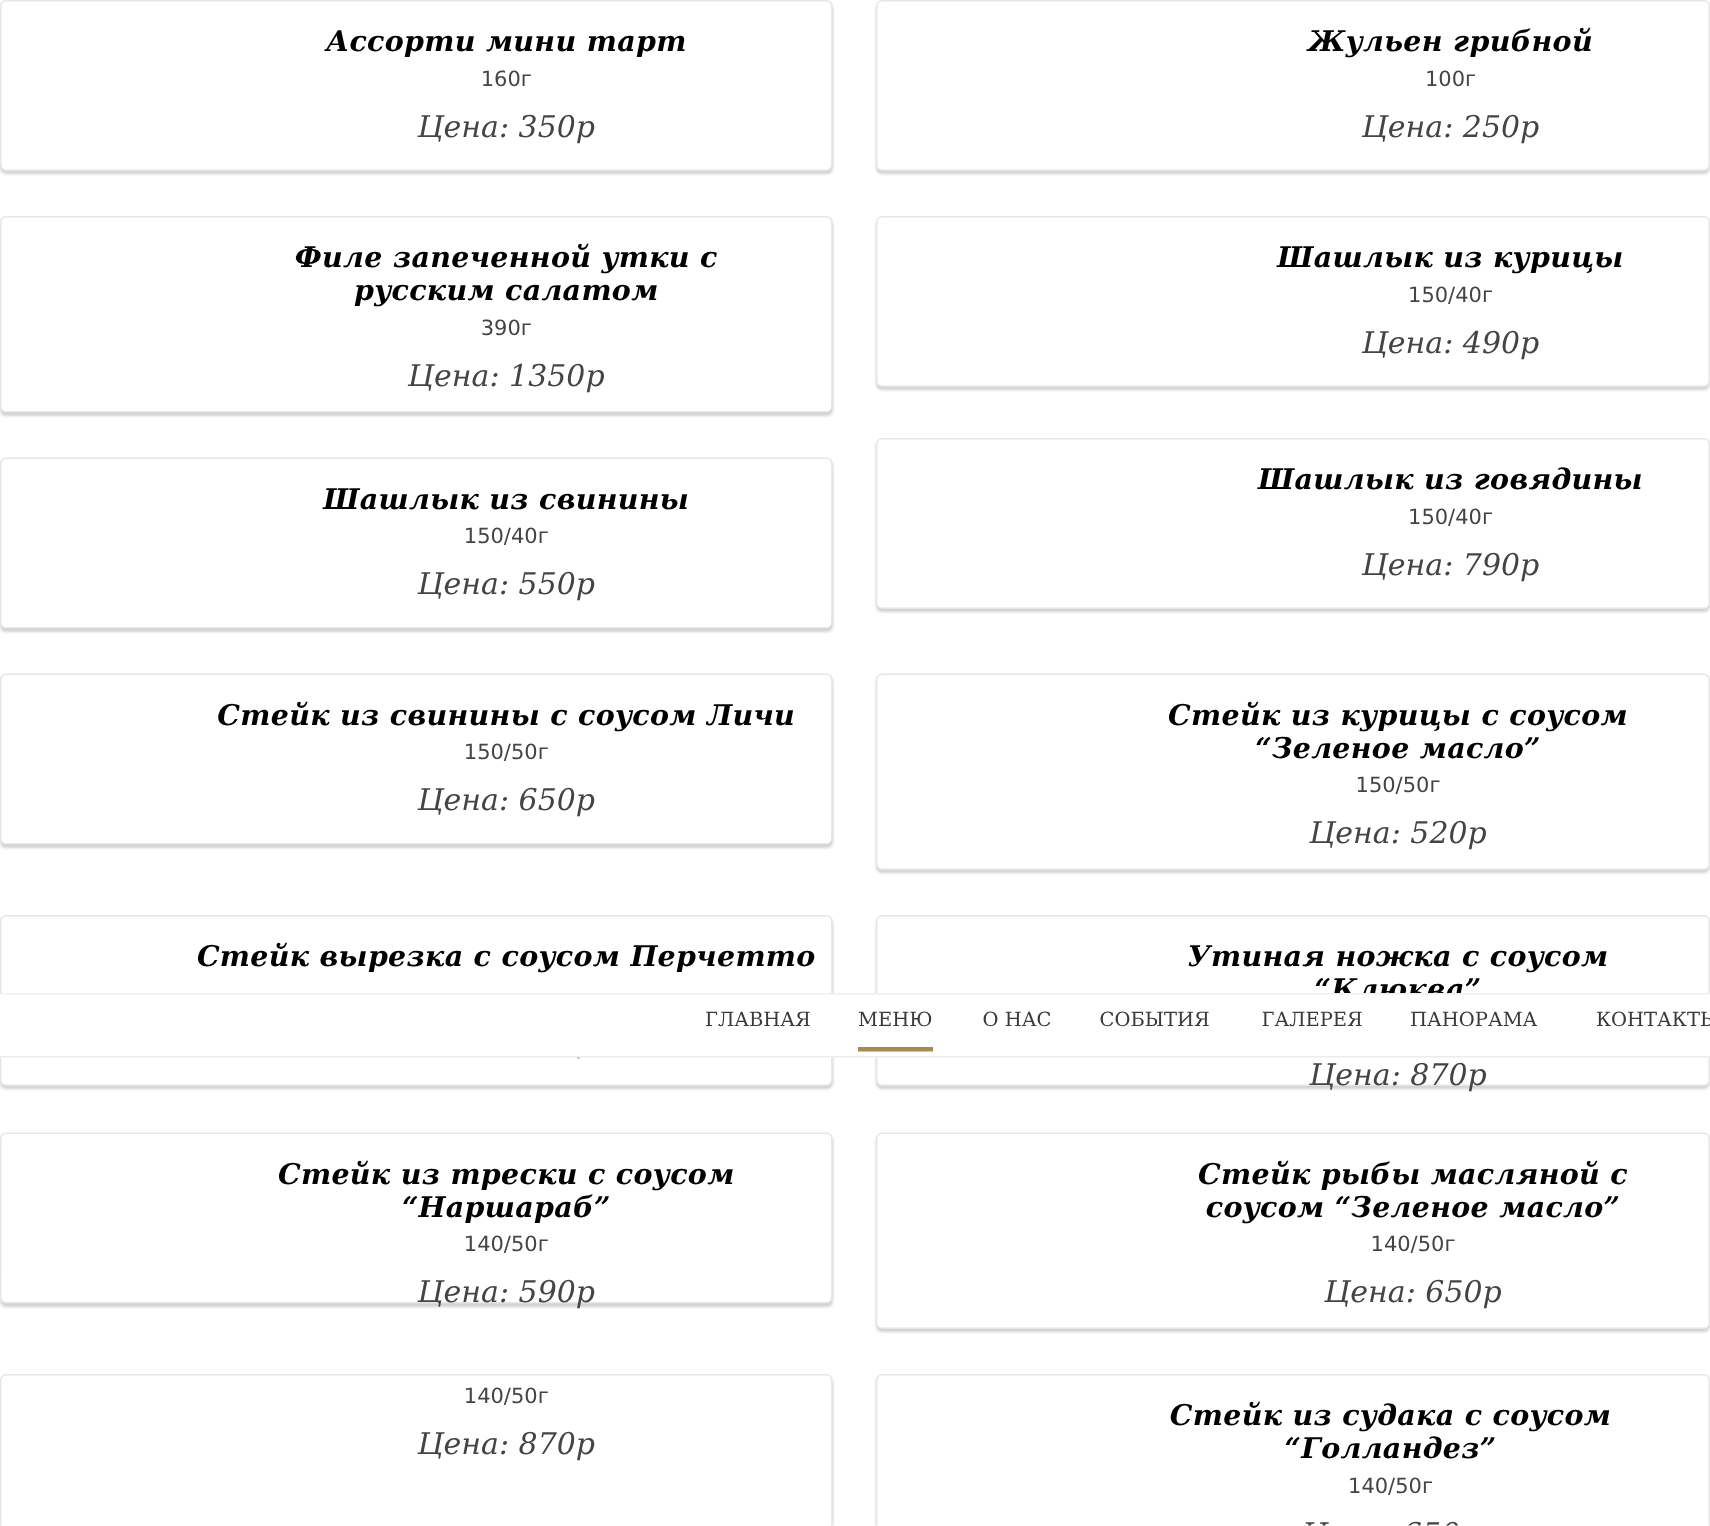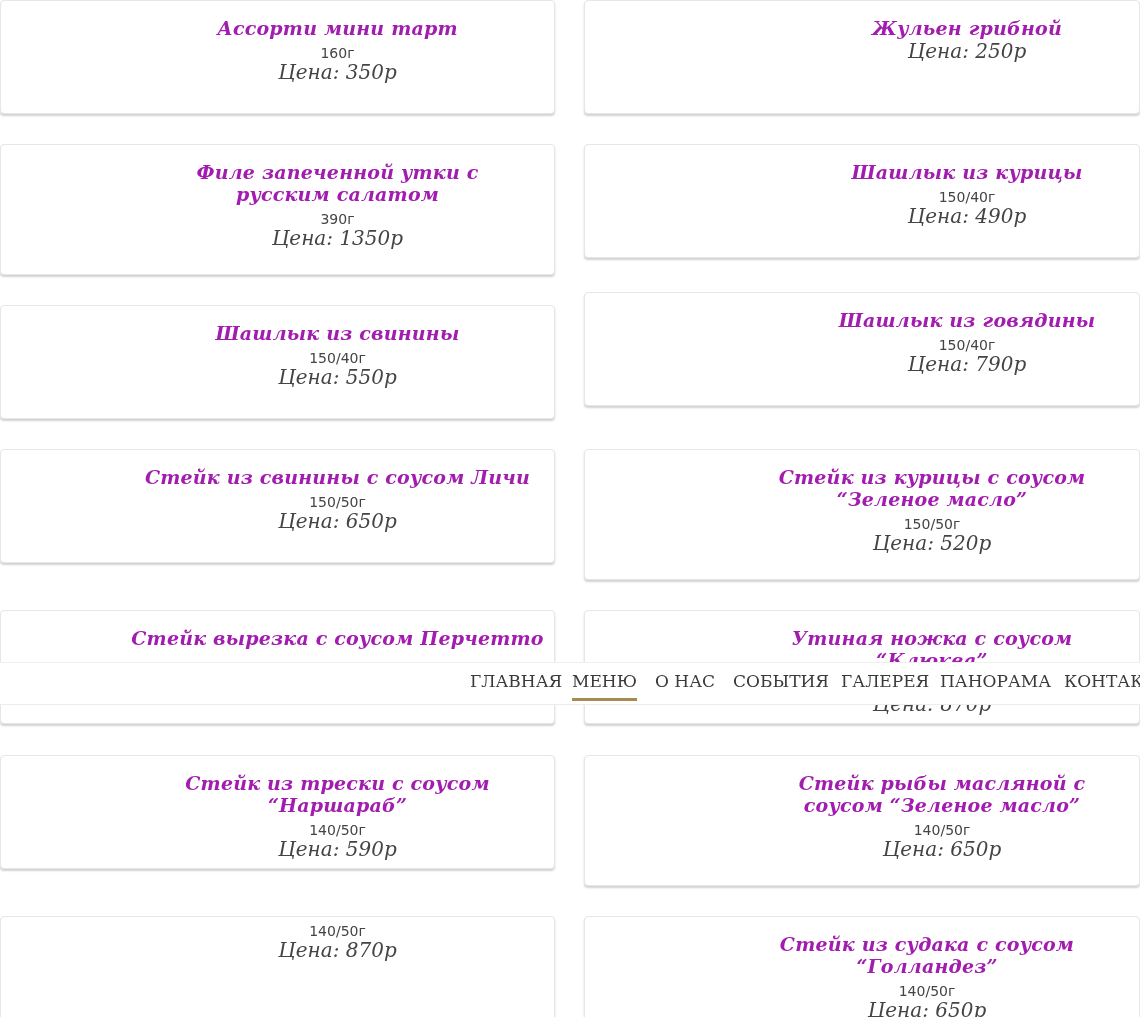--- a/index.html
+++ b/index.html
@@ -5,58 +5,59 @@
   html, body { margin:0; padding:0; background:#ffffff; }
   body { width:1140px; height:1017px; position:relative; overflow:hidden; font-family:"DejaVu Serif", serif; }
   .card {
     position:absolute; box-sizing:border-box; background:#fff;
     border:1px solid #e6e6e6; border-radius:4px;
     box-shadow:0 2px 2px rgba(0,0,0,0.18);
   }
   .card .inner { position:absolute; left:120px; right:0; top:0; text-align:center; }
   .card .title {
     margin-top:16px; font-family:"DejaVu Serif", serif; font-style:italic; font-weight:bold;
-    font-size:19px; line-height:22px; color:#a21caf; letter-spacing:0.2px; padding:0 8px;
+    font-size:19px; line-height:22px; color:#000000; letter-spacing:0.2px; padding:0 8px;
   }
   .card .weight {
     margin-top:7px; font-family:"DejaVu Sans", sans-serif; font-size:14px; color:#444; line-height:14px;
   }
   .card .price {
-    font-family:"DejaVu Serif", serif; font-style:italic; font-size:20px;
+    margin-top:12px; font-family:"DejaVu Serif", serif; font-style:italic; font-size:20px;
     color:#444; line-height:24px;
   }
   .col-left { left:0; width:555px; }
   .col-right { left:584px; width:556px; }
   .card.right .inner { left:210px; }
   .navbar {
     position:absolute; left:0; top:662px; width:1140px; height:41px; background:#fff;
     border-top:1px solid #f0f0f0; border-bottom:1px solid #ececec;
   }
   .nav-item {
     position:absolute; top:0; height:41px; line-height:36px;
-    font-family:"DejaVu Serif", serif; font-size:17px; color:#3a3a3a; white-space:nowrap;
+    font-family:"DejaVu Serif", serif; font-size:13px; color:#3a3a3a; white-space:nowrap;
     text-transform:uppercase;
   }
   .nav-item.active::after {
     content:""; position:absolute; left:0; right:0; bottom:3px; height:3px; background:#a8894f;
   }
 </style>
 </head>
 <body>
 
 <div class="card col-left" style="top:0;height:114px;">
   <div class="inner">
     <div class="title">Ассорти мини тарт</div>
     <div class="weight">160г</div>
     <div class="price">Цена: 350р</div>
   </div>
 </div>
 <div class="card col-right right" style="top:0;height:114px;padding-left:12px;">
   <div class="inner">
     <div class="title">Жульен грибной</div>
+    <div class="weight">100г</div>
     <div class="price">Цена: 250р</div>
   </div>
 </div>
 
 <div class="card col-left" style="top:144px;height:131px;">
   <div class="inner">
     <div class="title" style="padding:0 30px;">Филе запеченной утки с русским салатом</div>
     <div class="weight">390г</div>
     <div class="price">Цена: 1350р</div>
   </div>

